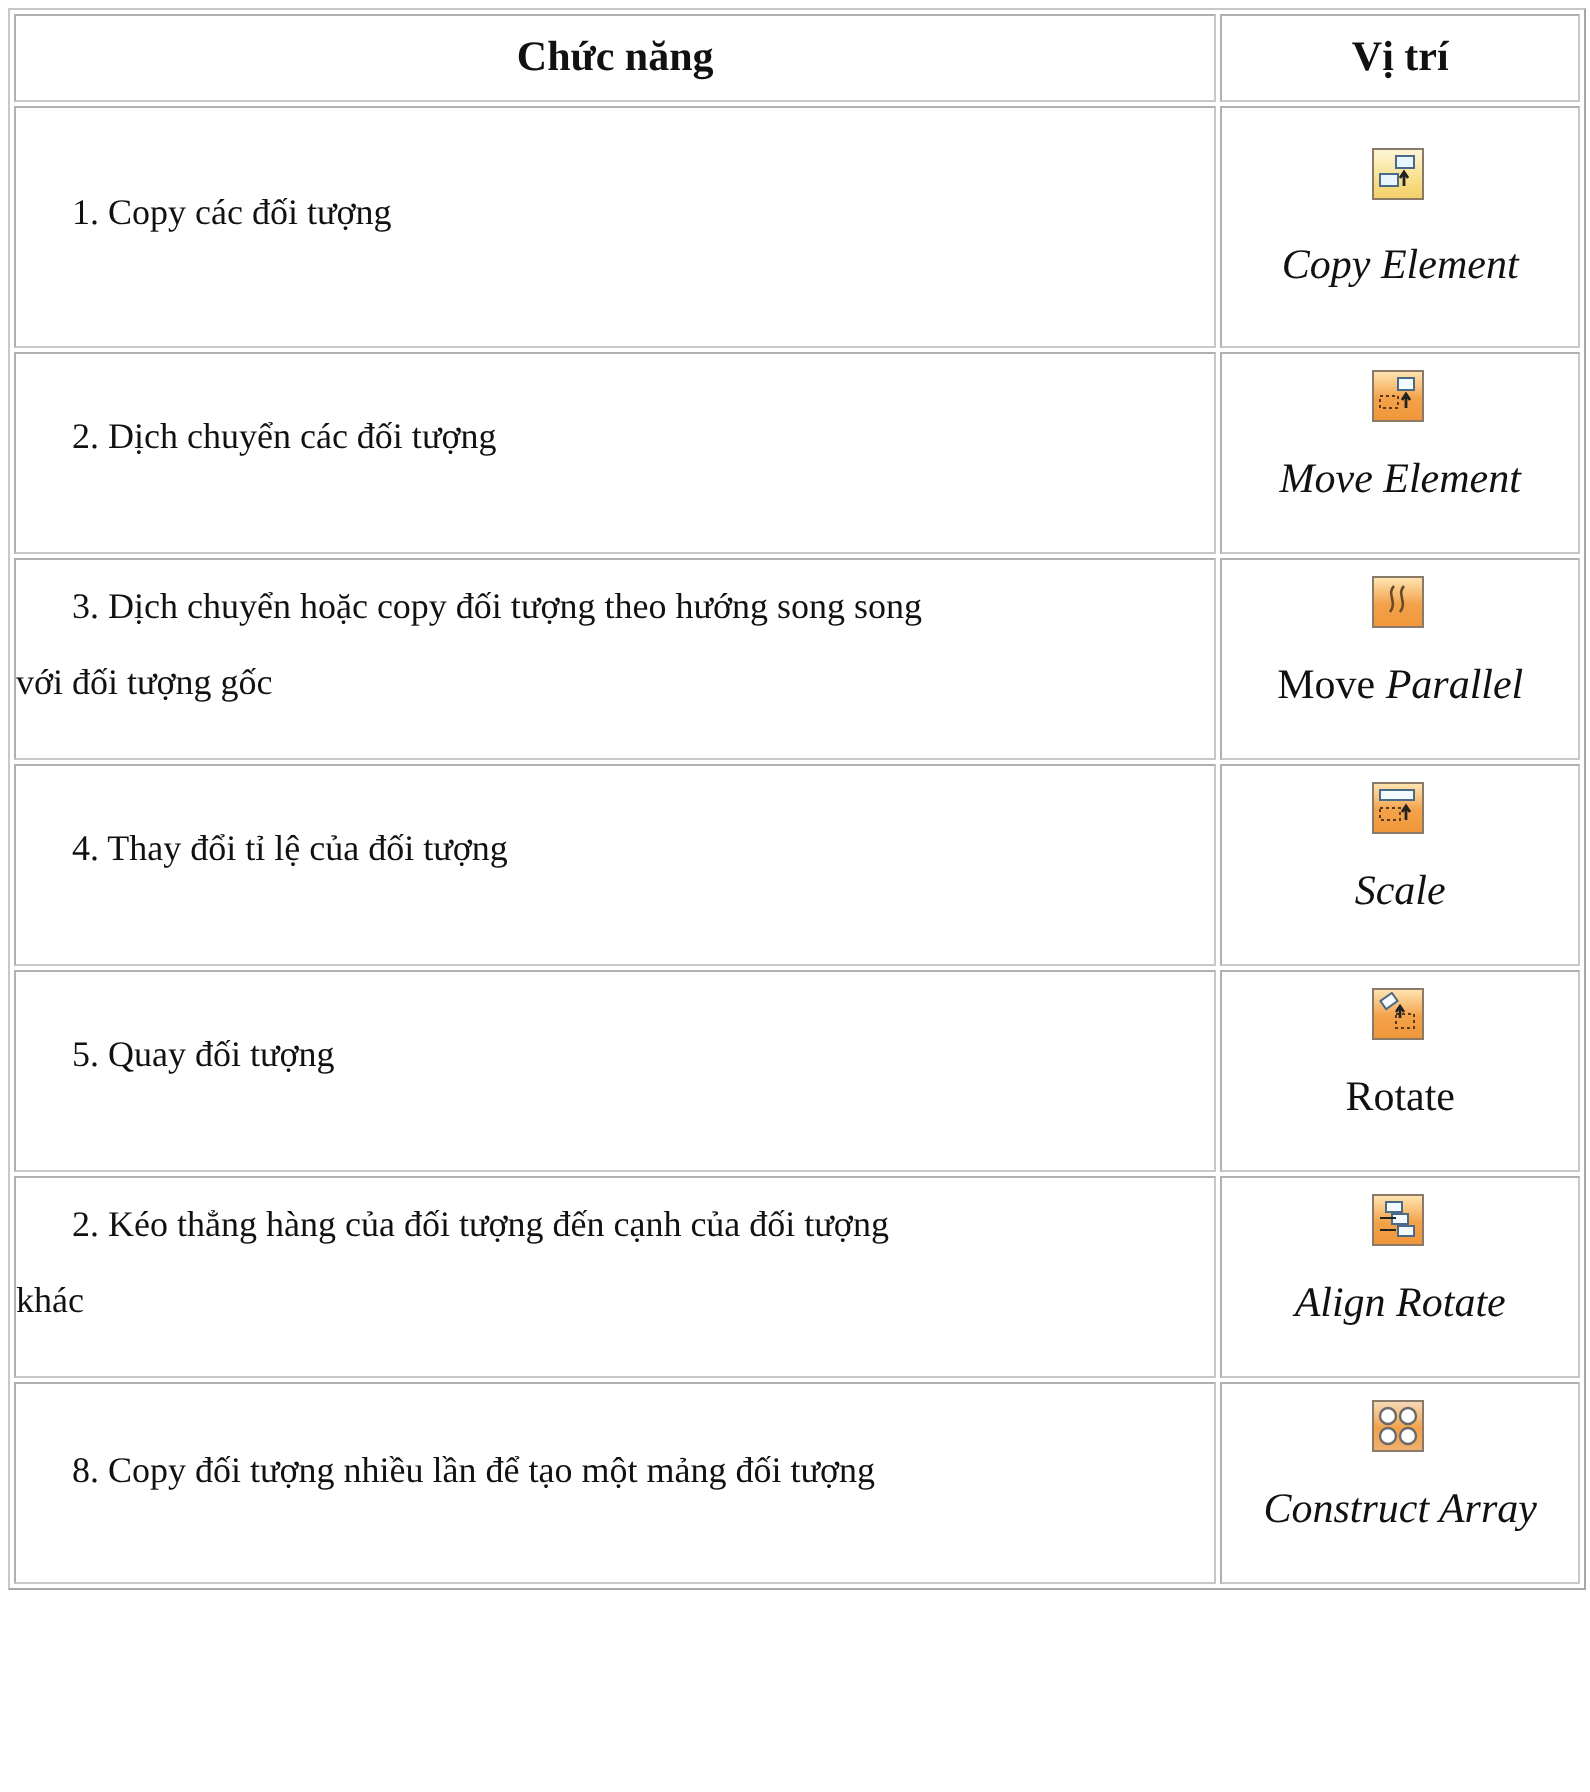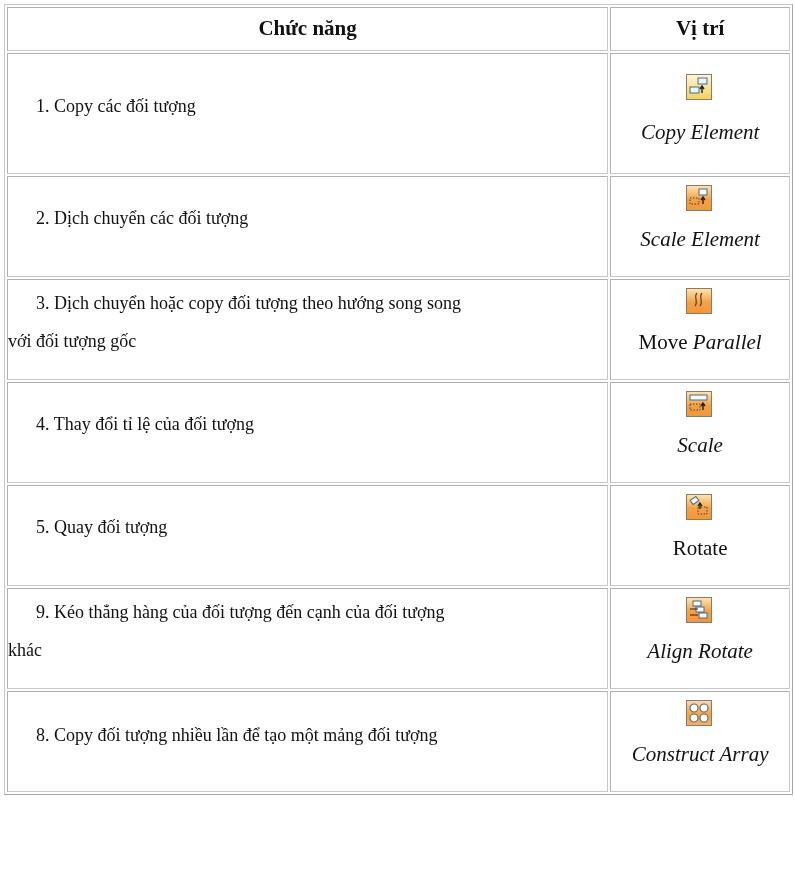--- a/index.html
+++ b/index.html
@@ -67,21 +67,21 @@
       <div class="txt" style="top:22px"><span class="indent"></span><span>2. Dịch chuyển các đối tượng</span></div>
     </td>
     <td class="pos">
       <span class="icon">
         <svg viewBox="0 0 24 24">
               <rect x="12" y="3" width="8" height="6" fill="#f4fbff" stroke="#4a6a8a" stroke-width="1"></rect>
               <rect x="3" y="12" width="9" height="6" fill="none" stroke="#5a3a1a" stroke-width="1" stroke-dasharray="1.5 1.5"></rect>
               <path d="M16 18 L16 12 M14 14 L16 11 L18 14" stroke="#222" stroke-width="1.4" fill="none"></path>
             </svg>
       </span>
-      <div class="lbl"><span></span><span class="it">Scale Element</span></div>
+      <div class="lbl"><span></span><span class="it">Move Element</span></div>
     </td>
   </tr>
 
   <tr>
     <td class="fn">
       <div class="txt" style="top:4px"><span class="indent"></span><span>3. Dịch chuyển hoặc copy đối tượng theo hướng song song</span><br><span>với đối tượng gốc</span></div>
     </td>
     <td class="pos">
       <span class="icon">
         <svg viewBox="0 0 24 24">
@@ -121,21 +121,21 @@
               <path d="M13 14 L13 9 M11 11 L13 8 L15 11" stroke="#222" stroke-width="1.3" fill="none"></path>
             </svg>
       </span>
       <div class="lbl"><span>Rotate</span><span class="it"></span></div>
     </td>
   </tr>
 
 
   <tr>
     <td class="fn">
-      <div class="txt" style="top:4px"><span class="indent"></span><span>9. Kéo thẳng hàng của đối tượng đến cạnh của đối tượng</span><br><span>khác</span></div>
+      <div class="txt" style="top:4px"><span class="indent"></span><span>2. Kéo thẳng hàng của đối tượng đến cạnh của đối tượng</span><br><span>khác</span></div>
     </td>
     <td class="pos">
       <span class="icon">
         <svg viewBox="0 0 24 24">
               <rect x="6" y="3" width="8" height="5" fill="#f4fbff" stroke="#4a6a8a" stroke-width="1"></rect>
               <rect x="9" y="9" width="8" height="5" fill="#f4fbff" stroke="#4a6a8a" stroke-width="1"></rect>
               <rect x="12" y="15" width="8" height="5" fill="#f4fbff" stroke="#4a6a8a" stroke-width="1"></rect>
               <path d="M11 11 L3 11 M11 17 L3 17" stroke="#222" stroke-width="1" fill="none"></path>
             </svg>
       </span>

